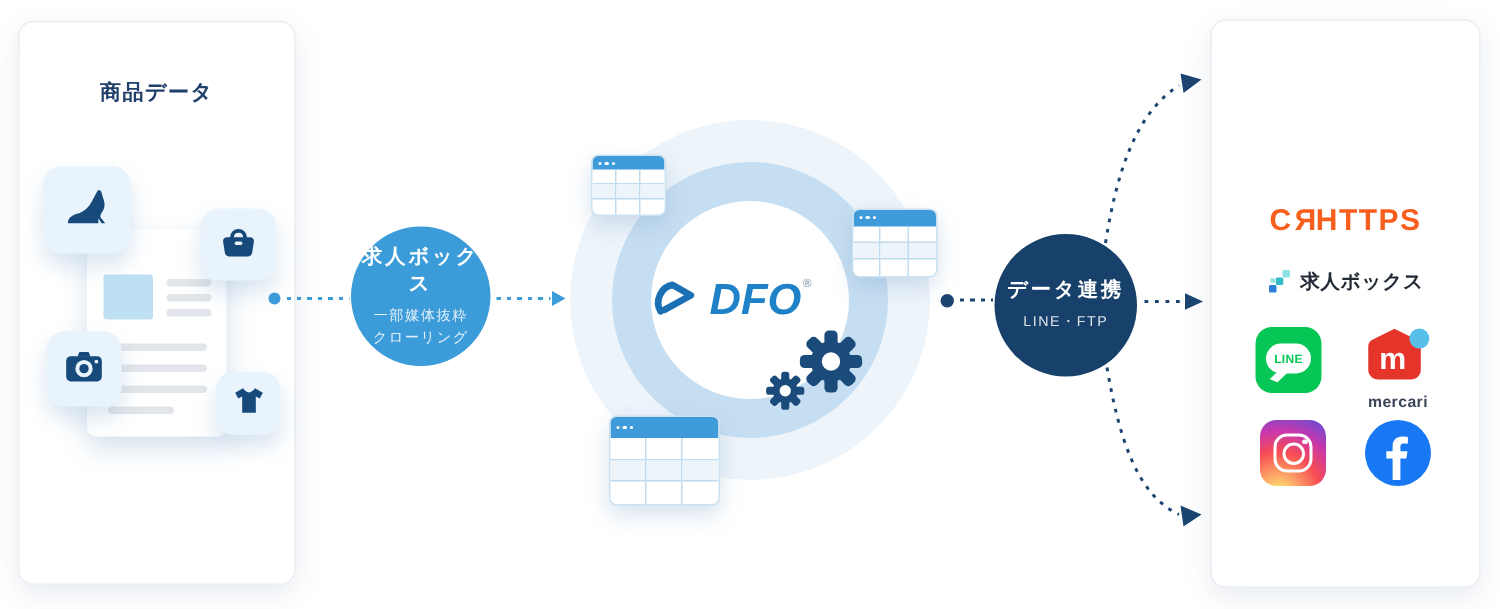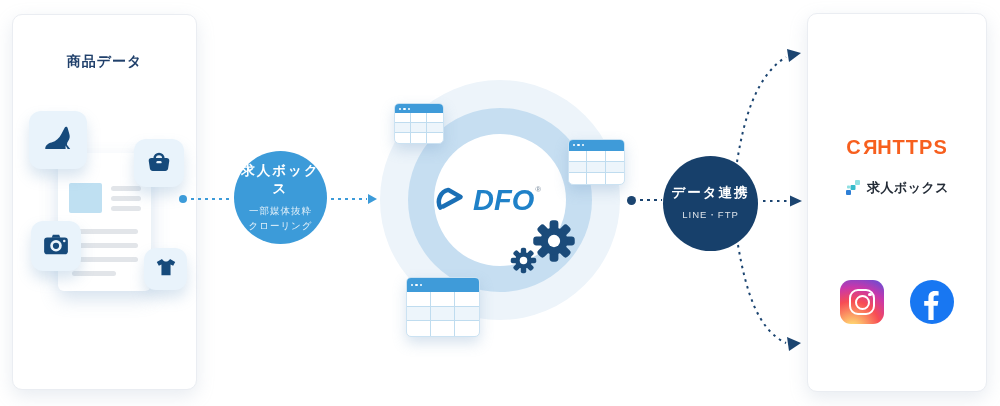--- a/index.html
+++ b/index.html
@@ -260,20 +260,36 @@
         <svg width="17" height="18" viewBox="0 0 17 18">
           <rect x="1" y="11" width="5" height="5" rx="1" fill="#2E7FD6"></rect>
           <rect x="5.5" y="6" width="5" height="5" rx="1" fill="#35BCCB"></rect>
           <rect x="10" y="1" width="5" height="5" rx="1" fill="#8FE0E2"></rect>
           <rect x="2" y="6.5" width="3" height="3" rx=".8" fill="#8FE0E2"></rect>
         </svg>
       </span>
       <span class="kyu-label">求人ボックス</span>
     </div>
 
+    <div class="rowc" style="top:204px;gap:26px;">
+      <span class="line-icon">
+        <span class="line-bubble">LINE</span>
+        <span class="line-tail"></span>
+      </span>
+      <span class="merc">
+        <span>
+          <svg width="44" height="38" viewBox="0 0 36 32">
+            <path fill="#E5352B" d="M16 1 L28.5 7.2 C30 8 30.8 9.2 30.8 10.9 L30.8 24 C30.8 27.2 28.3 29.5 25.1 29.5 L7 29.5 C3.8 29.5 1.3 27.2 1.3 24 L1.3 10.9 C1.3 9.2 2.1 8 3.6 7.2 Z"></path>
+            <text x="15" y="23.5" text-anchor="middle" font-size="17" font-weight="bold" font-family="Liberation Sans, sans-serif" fill="#ffffff">m</text>
+            <circle cx="30" cy="6.5" r="5.6" fill="#57BFE9"></circle>
+          </svg>
+        </span>
+        <span class="merc-label">mercari</span>
+      </span>
+    </div>
 
     <div class="rowc" style="top:266px;gap:26px;">
       <span class="ig">
         <span class="ig-frame"></span>
         <span class="ig-lens"></span>
         <span class="ig-dot"></span>
       </span>
       <span class="fb">
         <svg width="44" height="44" viewBox="0 0 44 44">
           <path fill="#ffffff" d="M28.6 15.6 L25.5 15.6 C24.3 15.6 23.6 16.4 23.6 17.8 L23.6 20.9 L28.3 20.9 L27.6 25.7 L23.6 25.7 L23.6 40 L18.4 40 L18.4 25.7 L14.2 25.7 L14.2 20.9 L18.4 20.9 L18.4 17.4 C18.4 13.4 20.9 11 24.7 11 C26.5 11 27.9 11.15 28.6 11.25 Z"></path>

